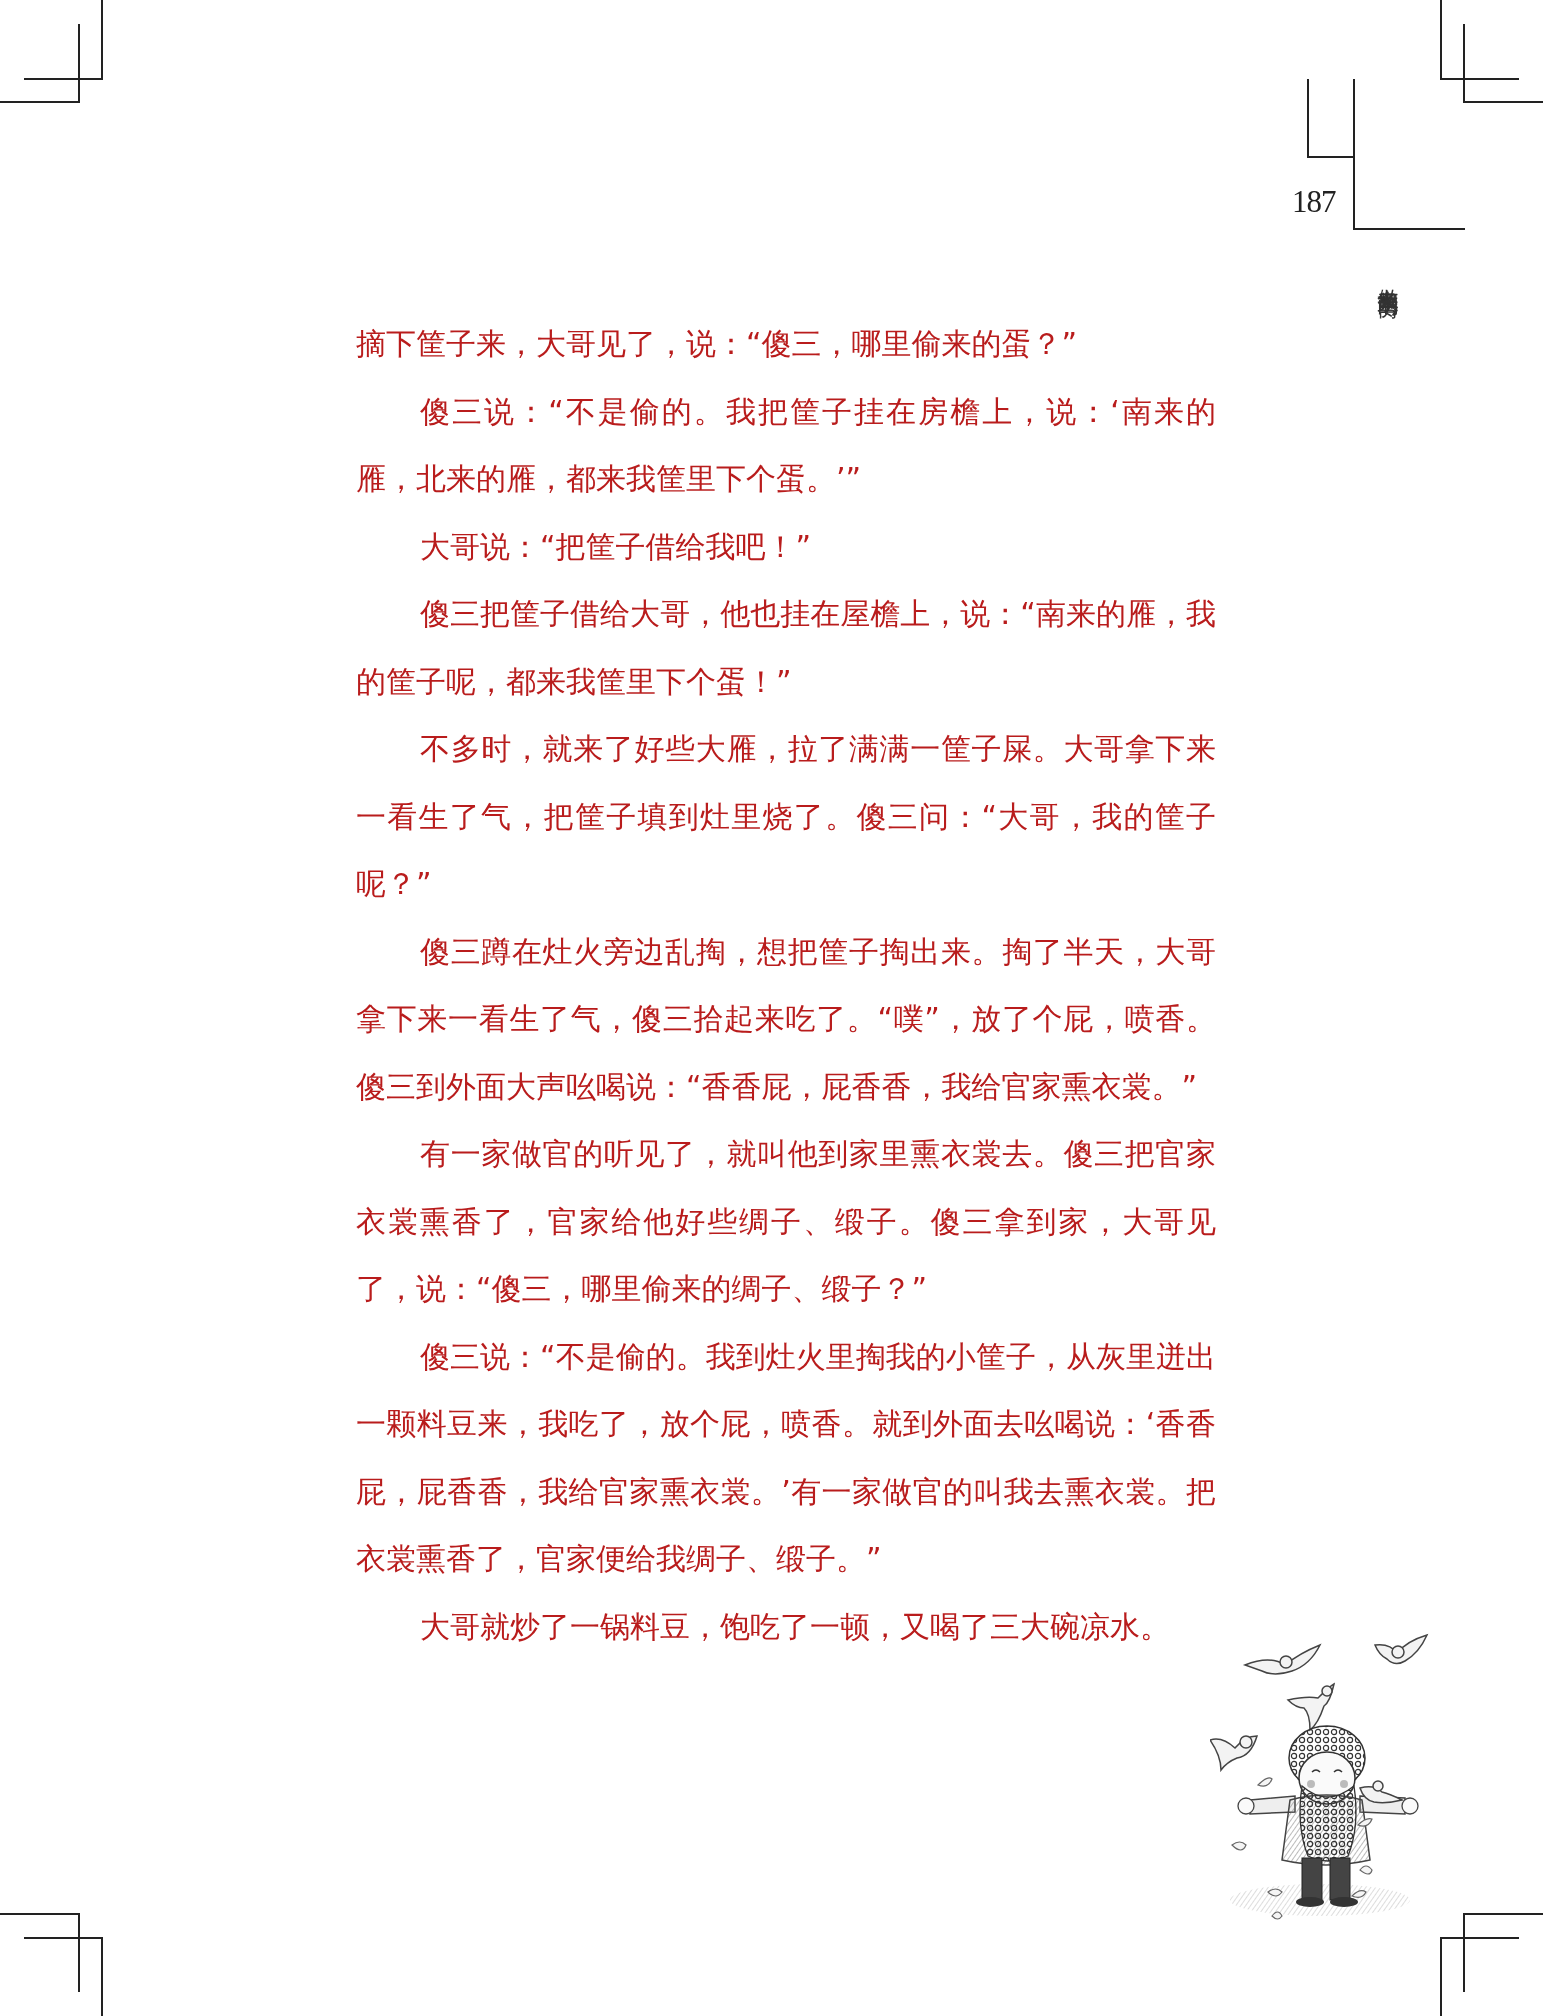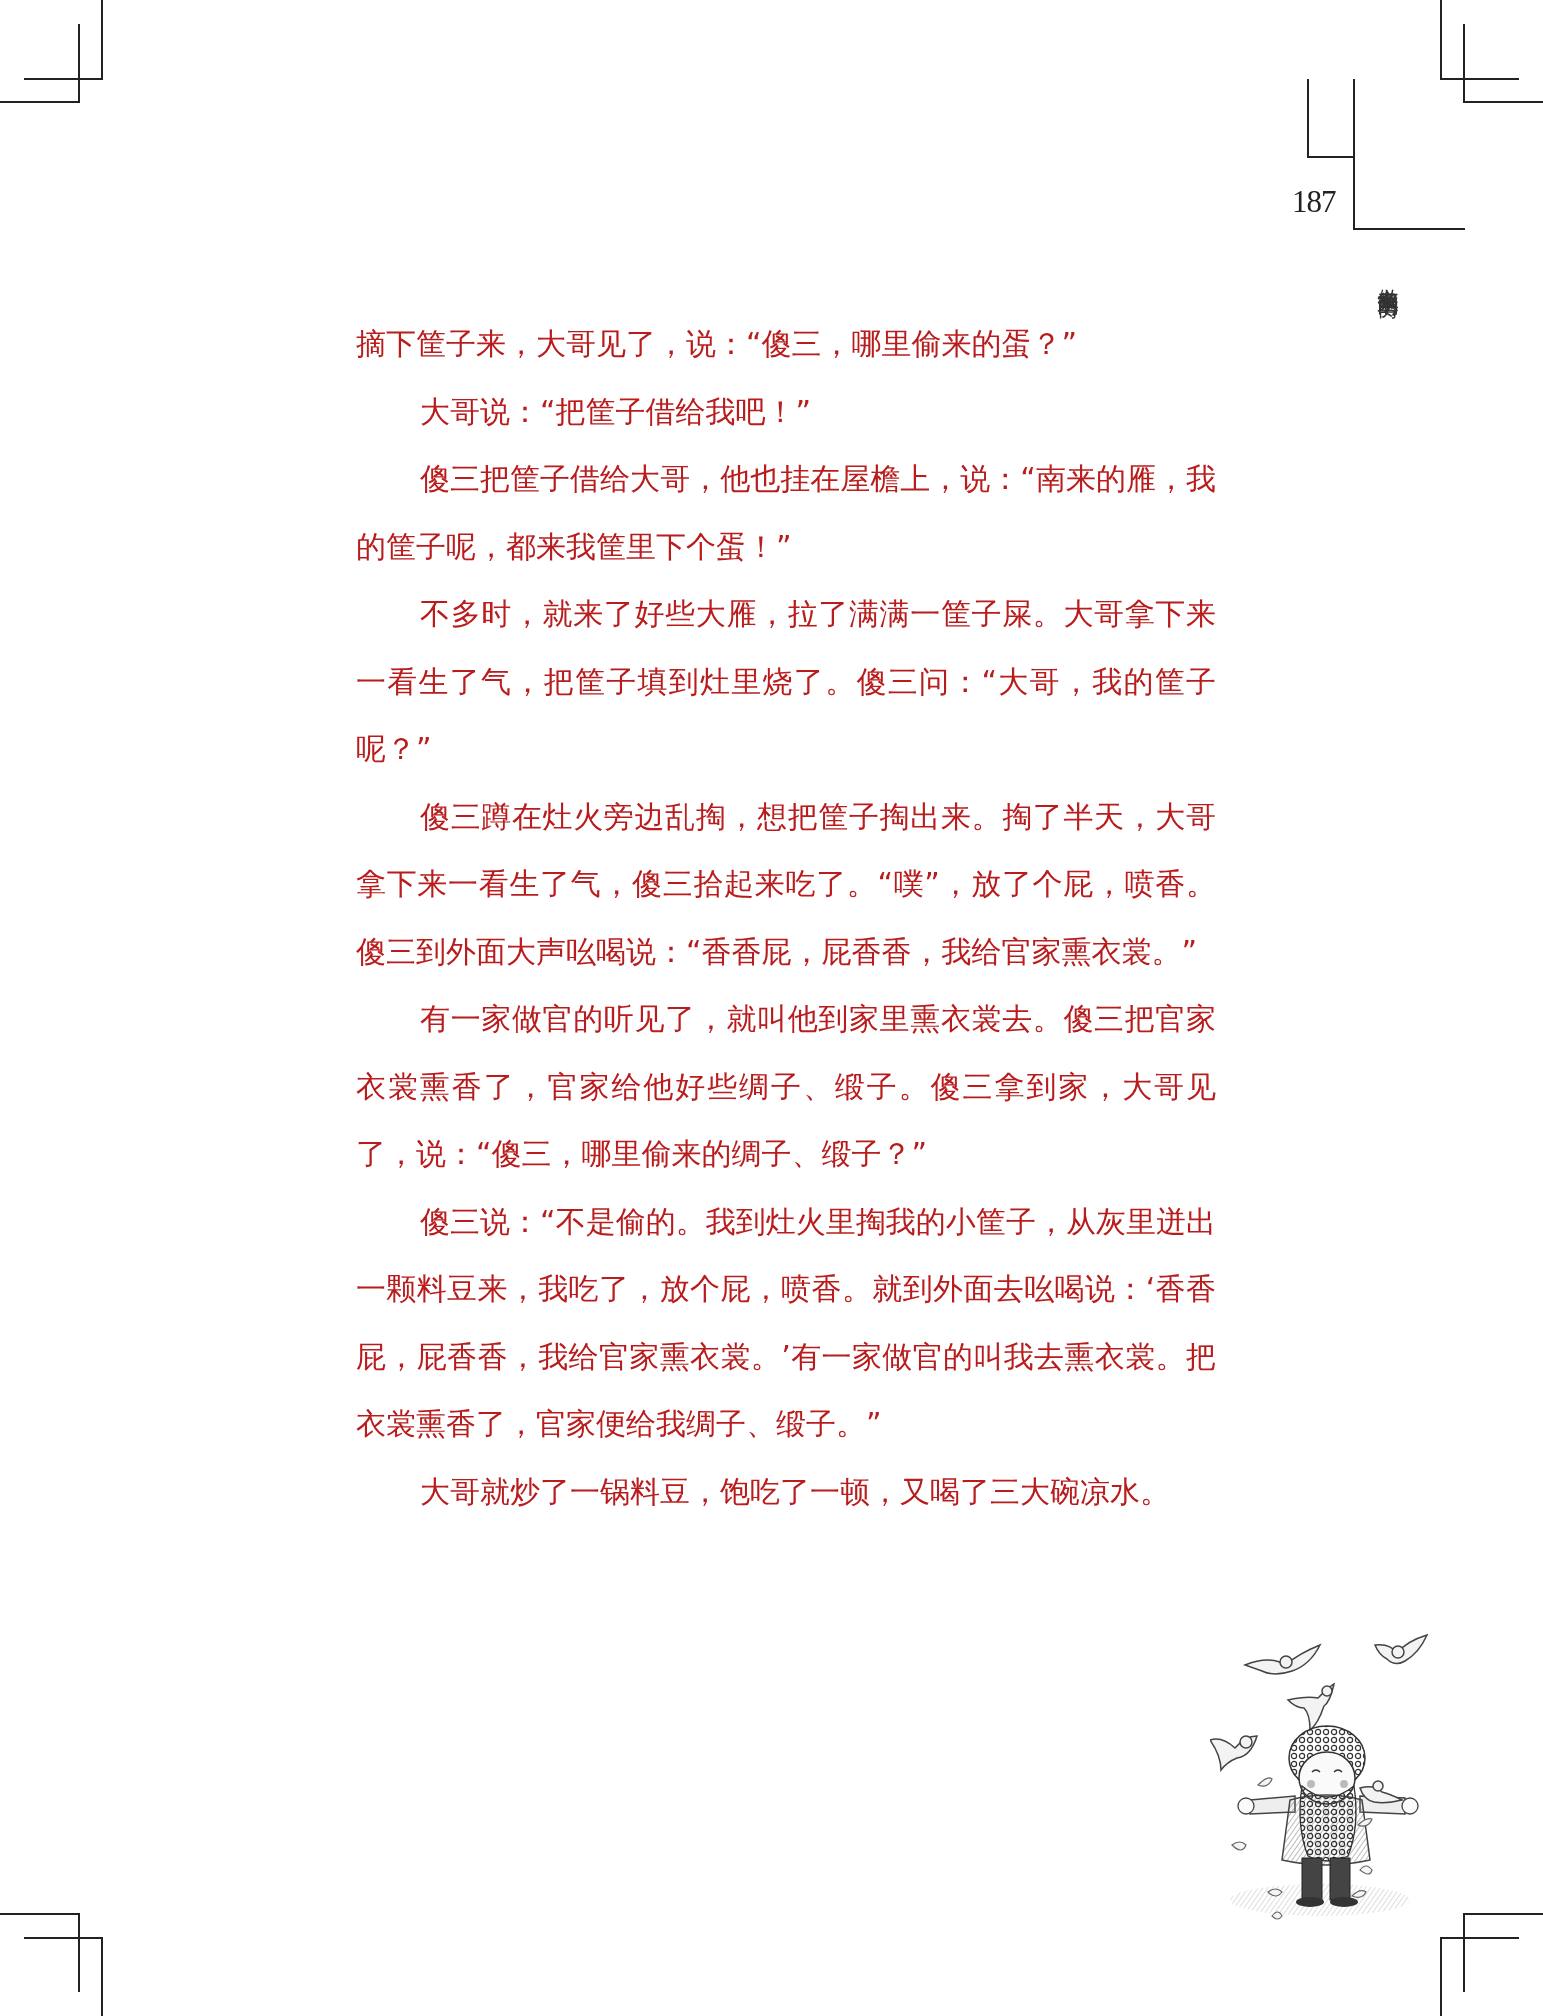--- a/index.html
+++ b/index.html
@@ -109,20 +109,21 @@
   <div class="line-v" style="left:1353px; top:79px; height:151px;"></div>
   <div class="line-h" style="left:1353px; top:228px; width:112px;"></div>
 </div>
 
 <div class="page-number">187</div>
 
 <div class="running-title">做在大胡子里的鸟窝</div>
 
 <div class="body-text">
   <p class="noindent">摘下筐子来，大哥见了，说：“傻三，哪里偷来的蛋？”</p>
+  <p class="indent">傻三说：“不是偷的。我把筐子挂在房檐上，说：‘南来的雁，北来的雁，都来我筐里下个蛋。’”</p>
   <p class="indent">大哥说：“把筐子借给我吧！”</p>
   <p class="indent">傻三把筐子借给大哥，他也挂在屋檐上，说：“南来的雁，我的筐子呢，都来我筐里下个蛋！”</p>
   <p class="indent">不多时，就来了好些大雁，拉了满满一筐子屎。大哥拿下来一看生了气，把筐子填到灶里烧了。傻三问：“大哥，我的筐子呢？”</p>
   <p class="indent">傻三蹲在灶火旁边乱掏，想把筐子掏出来。掏了半天，大哥拿下来一看生了气，傻三拾起来吃了。“噗”，放了个屁，喷香。傻三到外面大声吆喝说：“香香屁，屁香香，我给官家熏衣裳。”</p>
   <p class="indent">有一家做官的听见了，就叫他到家里熏衣裳去。傻三把官家衣裳熏香了，官家给他好些绸子、缎子。傻三拿到家，大哥见了，说：“傻三，哪里偷来的绸子、缎子？”</p>
   <p class="indent">傻三说：“不是偷的。我到灶火里掏我的小筐子，从灰里迸出一颗料豆来，我吃了，放个屁，喷香。就到外面去吆喝说：‘香香屁，屁香香，我给官家熏衣裳。’有一家做官的叫我去熏衣裳。把衣裳熏香了，官家便给我绸子、缎子。”</p>
   <p class="indent">大哥就炒了一锅料豆，饱吃了一顿，又喝了三大碗凉水。</p>
 </div>
 
 <div class="illustration">

